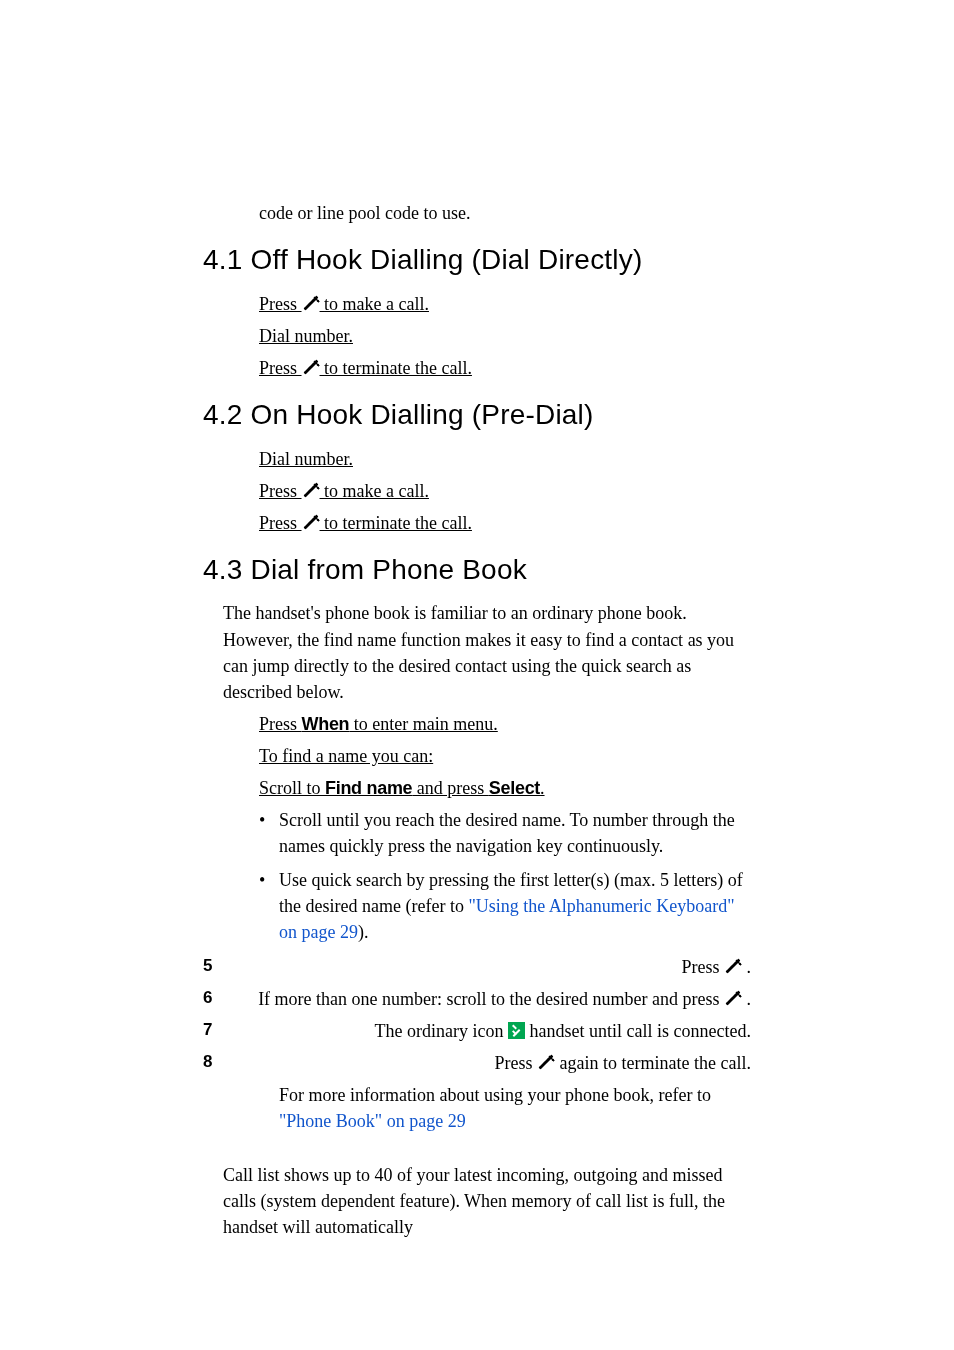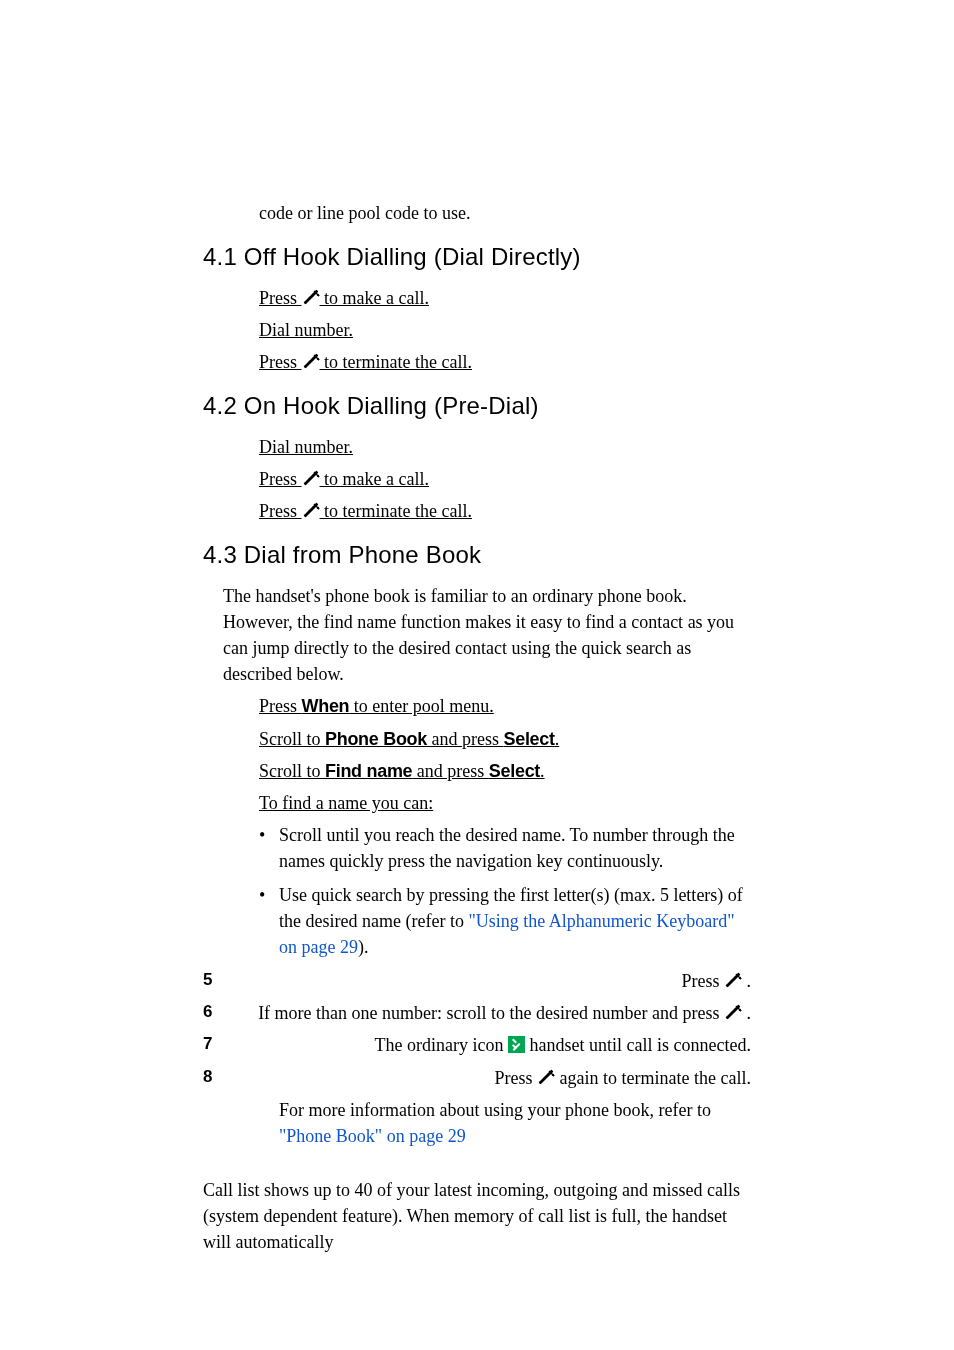--- a/index.html
+++ b/index.html
@@ -40,21 +40,21 @@
   }
   .bullet-list li::before {
     content: "•";
     position: absolute;
     left: 0;
     top: 0;
   }
   h2.sect {
     font-family: Futura, "Century Gothic", "Trebuchet MS", Arial, sans-serif;
     font-weight: 400;
-    font-size: 24px;
+    font-size: 28px;
     margin: 14px 0 10px 0;
     letter-spacing: 0.2px;
   }
   .bold-sans {
     font-family: Arial, Helvetica, sans-serif;
     font-weight: 700;
     letter-spacing: -0.3px;
   }
   .link {
     color: #1155cc;
@@ -168,32 +168,29 @@
           <use href="#hookpath"></use>
         </svg></span>
     <span> to terminate the call.</span>
   </p>
 
   <h2 class="sect">4.3  Dial from Phone Book</h2>
 
   <p class="para" style="margin-left:20px">The handset's phone book is familiar to an ordinary phone book. However, the find name function makes it easy to find a contact as you can jump directly to the desired contact using the quick search as described below.</p>
 
   <p class="para indent2">
-    <span>Press </span><span class="bold-sans">When</span><span> to enter pool menu.</span>
-  </p>
-
-  <p class="para indent2">
-    <span>Scroll to </span><span class="bold-sans">Phone Book</span><span> and press </span><span class="bold-sans">Select</span><span>.</span>
-  </p>
+    <span>Press </span><span class="bold-sans">When</span><span> to enter main menu.</span>
+  </p>
+
+
+  <p class="para indent2">To find a name you can:</p>
 
   <p class="para indent2">
     <span>Scroll to </span><span class="bold-sans">Find name</span><span> and press </span><span class="bold-sans">Select</span><span>.</span>
   </p>
-
-  <p class="para indent2">To find a name you can:</p>
 
   <ul class="bullet-list">
     <li>Scroll until you reach the desired name. To number through the names quickly press the navigation key continuously.</li>
     <li>
       <span>Use quick search by pressing the first letter(s) (max. 5 letters) of the desired name (refer to </span><span class="link">"Using the Alphanumeric Keyboard" on page 29</span><span>).</span>
     </li>
   </ul>
 
   <div class="step-row">
     <div class="step-num">5</div>
@@ -230,15 +227,15 @@
             <use href="#hookpath"></use>
           </svg></span>
       <span> again to terminate the call.</span>
     </div>
   </div>
 
   <p class="note-block">
     <span>For more information about using your phone book, refer to </span><span class="link">"Phone Book" on page 29</span>
   </p>
 
-  <p class="para" style="">Call list shows up to 40 of your latest incoming, outgoing and missed calls (system dependent feature). When memory of call list is full, the handset will automatically</p>
+  <p class="para" style="margin-left:20px">Call list shows up to 40 of your latest incoming, outgoing and missed calls (system dependent feature). When memory of call list is full, the handset will automatically</p>
 
 </div>
 
 </body></html>

